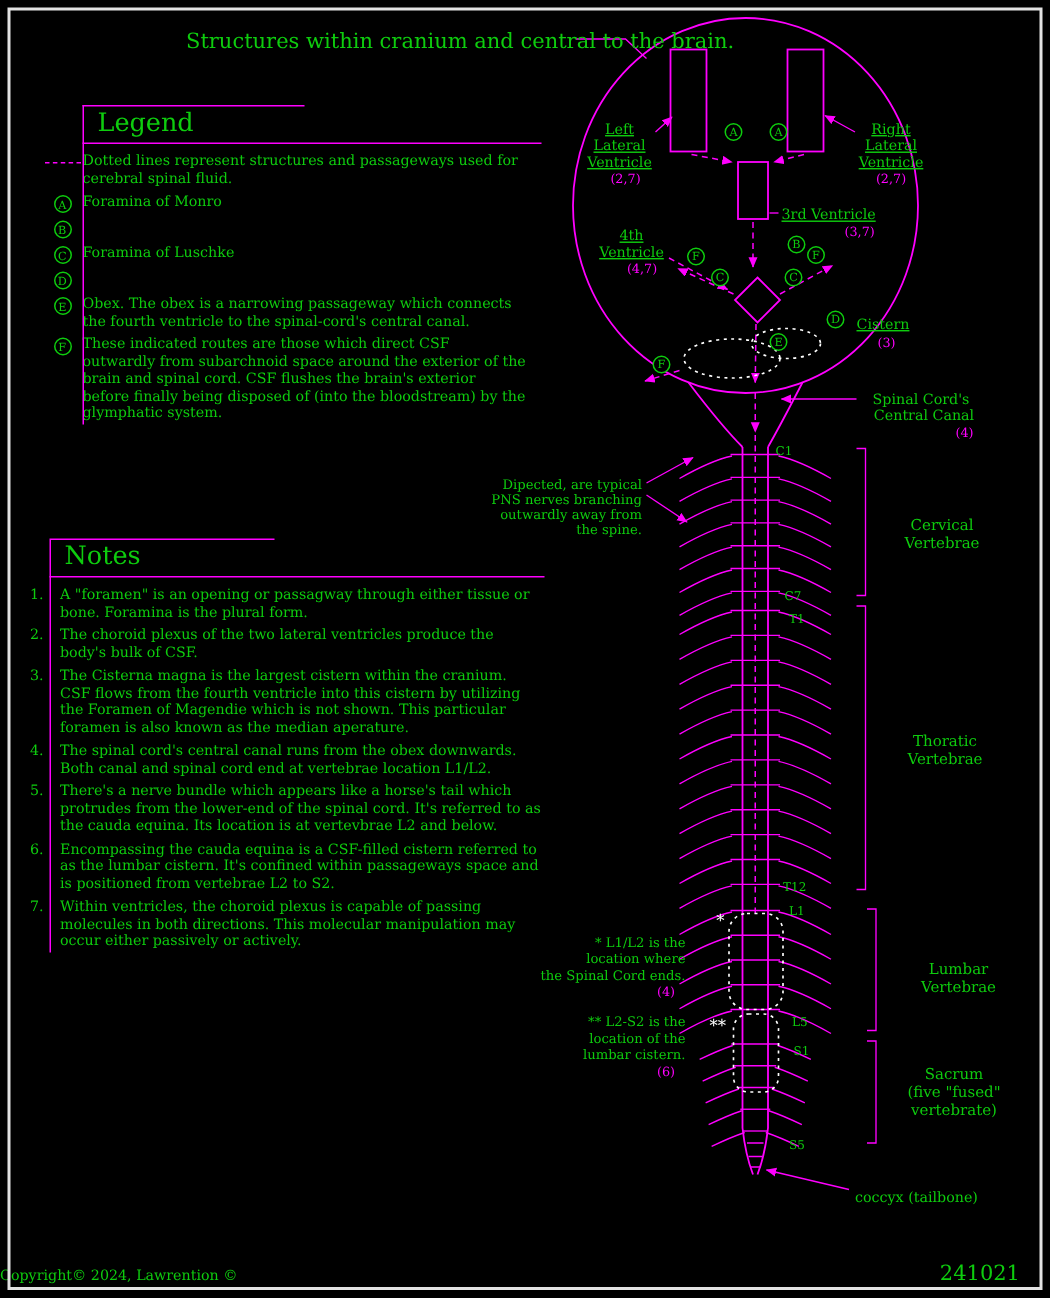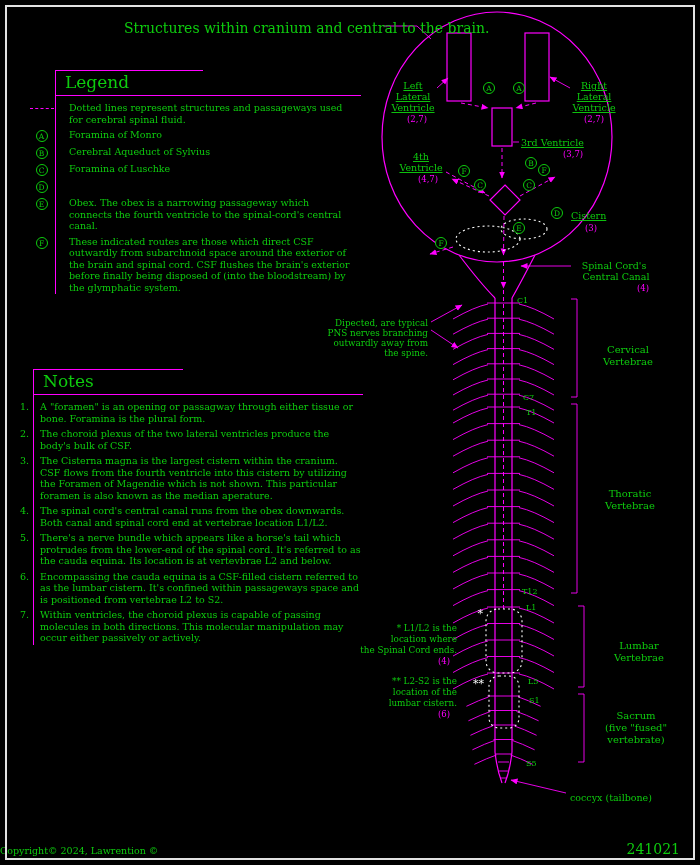--- a/index.html
+++ b/index.html
@@ -7,36 +7,36 @@
   :root { --m:#ff00ff; --g:#0ecc0e; }
   #page { position:relative; width:700px; height:865px; background:#000; overflow:hidden;
           font-family:"DejaVu Serif", serif; }
   .frame { position:absolute; inset:5px; border:2px solid #e2e2e2; pointer-events:none; }
   .top-note { position:absolute; left:124px; top:20px; color:var(--g); font-size:14px; }
 
   .panel { position:absolute; color:var(--g); }
   .panel::before { content:""; position:absolute; top:7px; bottom:3px; width:1px; background:var(--m); }
   .legend-panel { left:28px; top:63px; width:336px; }
   .legend-panel::before { left:27px; }
-  .notes-panel { left:14px; top:363px; width:354px; }
+  .notes-panel { left:14px; top:353px; width:354px; }
   .notes-panel::before { left:19px; }
   .hline { height:1px; background:var(--m); }
   .legend-panel .hline.t { width:148px; margin-left:27px; margin-top:7px; }
   .legend-panel .hline.b { width:306px; margin-left:27px; }
   .notes-panel .hline.t { width:150px; margin-left:19px; margin-top:6px; }
   .notes-panel .hline.b { width:330px; margin-left:19px; }
   .panel-title { font-size:17px; padding:1px 0 3px 10px; }
   .legend-panel .panel-title { margin-left:27px; }
   .notes-panel .panel-title { margin-left:19px; }
   .items { margin-top:6px; }
   .item { display:flex; margin-bottom:4px; }
   .legend-panel .marker { flex:0 0 27px; display:flex; justify-content:center; padding-top:1px; }
   .notes-panel .marker { flex:0 0 19px; display:flex; justify-content:flex-end; padding-right:4px;
                          font-size:9.5px; line-height:11.5px; }
-  .item .txt { padding-left:14px; font-size:9.5px; line-height:11.5px; width:296px; }
+  .item .txt { padding-left:0; font-size:9.5px; line-height:11.5px; width:296px; }
   .notes-panel .item .txt { width:328px; padding-left:7px; }
   .circ { width:12px; height:12px; border:1px solid var(--g); border-radius:50%; font-size:7.5px;
           line-height:11px; text-align:center; display:inline-block; color:var(--g); }
   .dash { width:24px; border-top:1px dashed var(--m); height:0; margin-top:5px; display:inline-block; }
 
   .footer-title { position:absolute; left:0; right:0; top:816px; text-align:center; color:#19d619;
                   font-size:21px; letter-spacing:1px; }
   .footer-copy { position:absolute; left:0; right:0; top:845px; text-align:left; color:var(--g); font-size:9.5px; }
   .footer-date { position:absolute; right:20px; top:841px; color:var(--g); font-size:14px; }
 
@@ -325,21 +325,20 @@
       <div class="item">
         <span class="marker">
             <span class="circ">A</span>
           </span>
         <span class="txt">Foramina of Monro</span>
       </div>
       <div class="item">
         <span class="marker">
             <span class="circ">B</span>
           </span>
-        <span class="txt">Cerebral Aqueduct of Sylvius</span>
       </div>
       <div class="item">
         <span class="marker">
             <span class="circ">C</span>
           </span>
         <span class="txt">Foramina of Luschke</span>
       </div>
       <div class="item">
         <span class="marker">
             <span class="circ">D</span>

